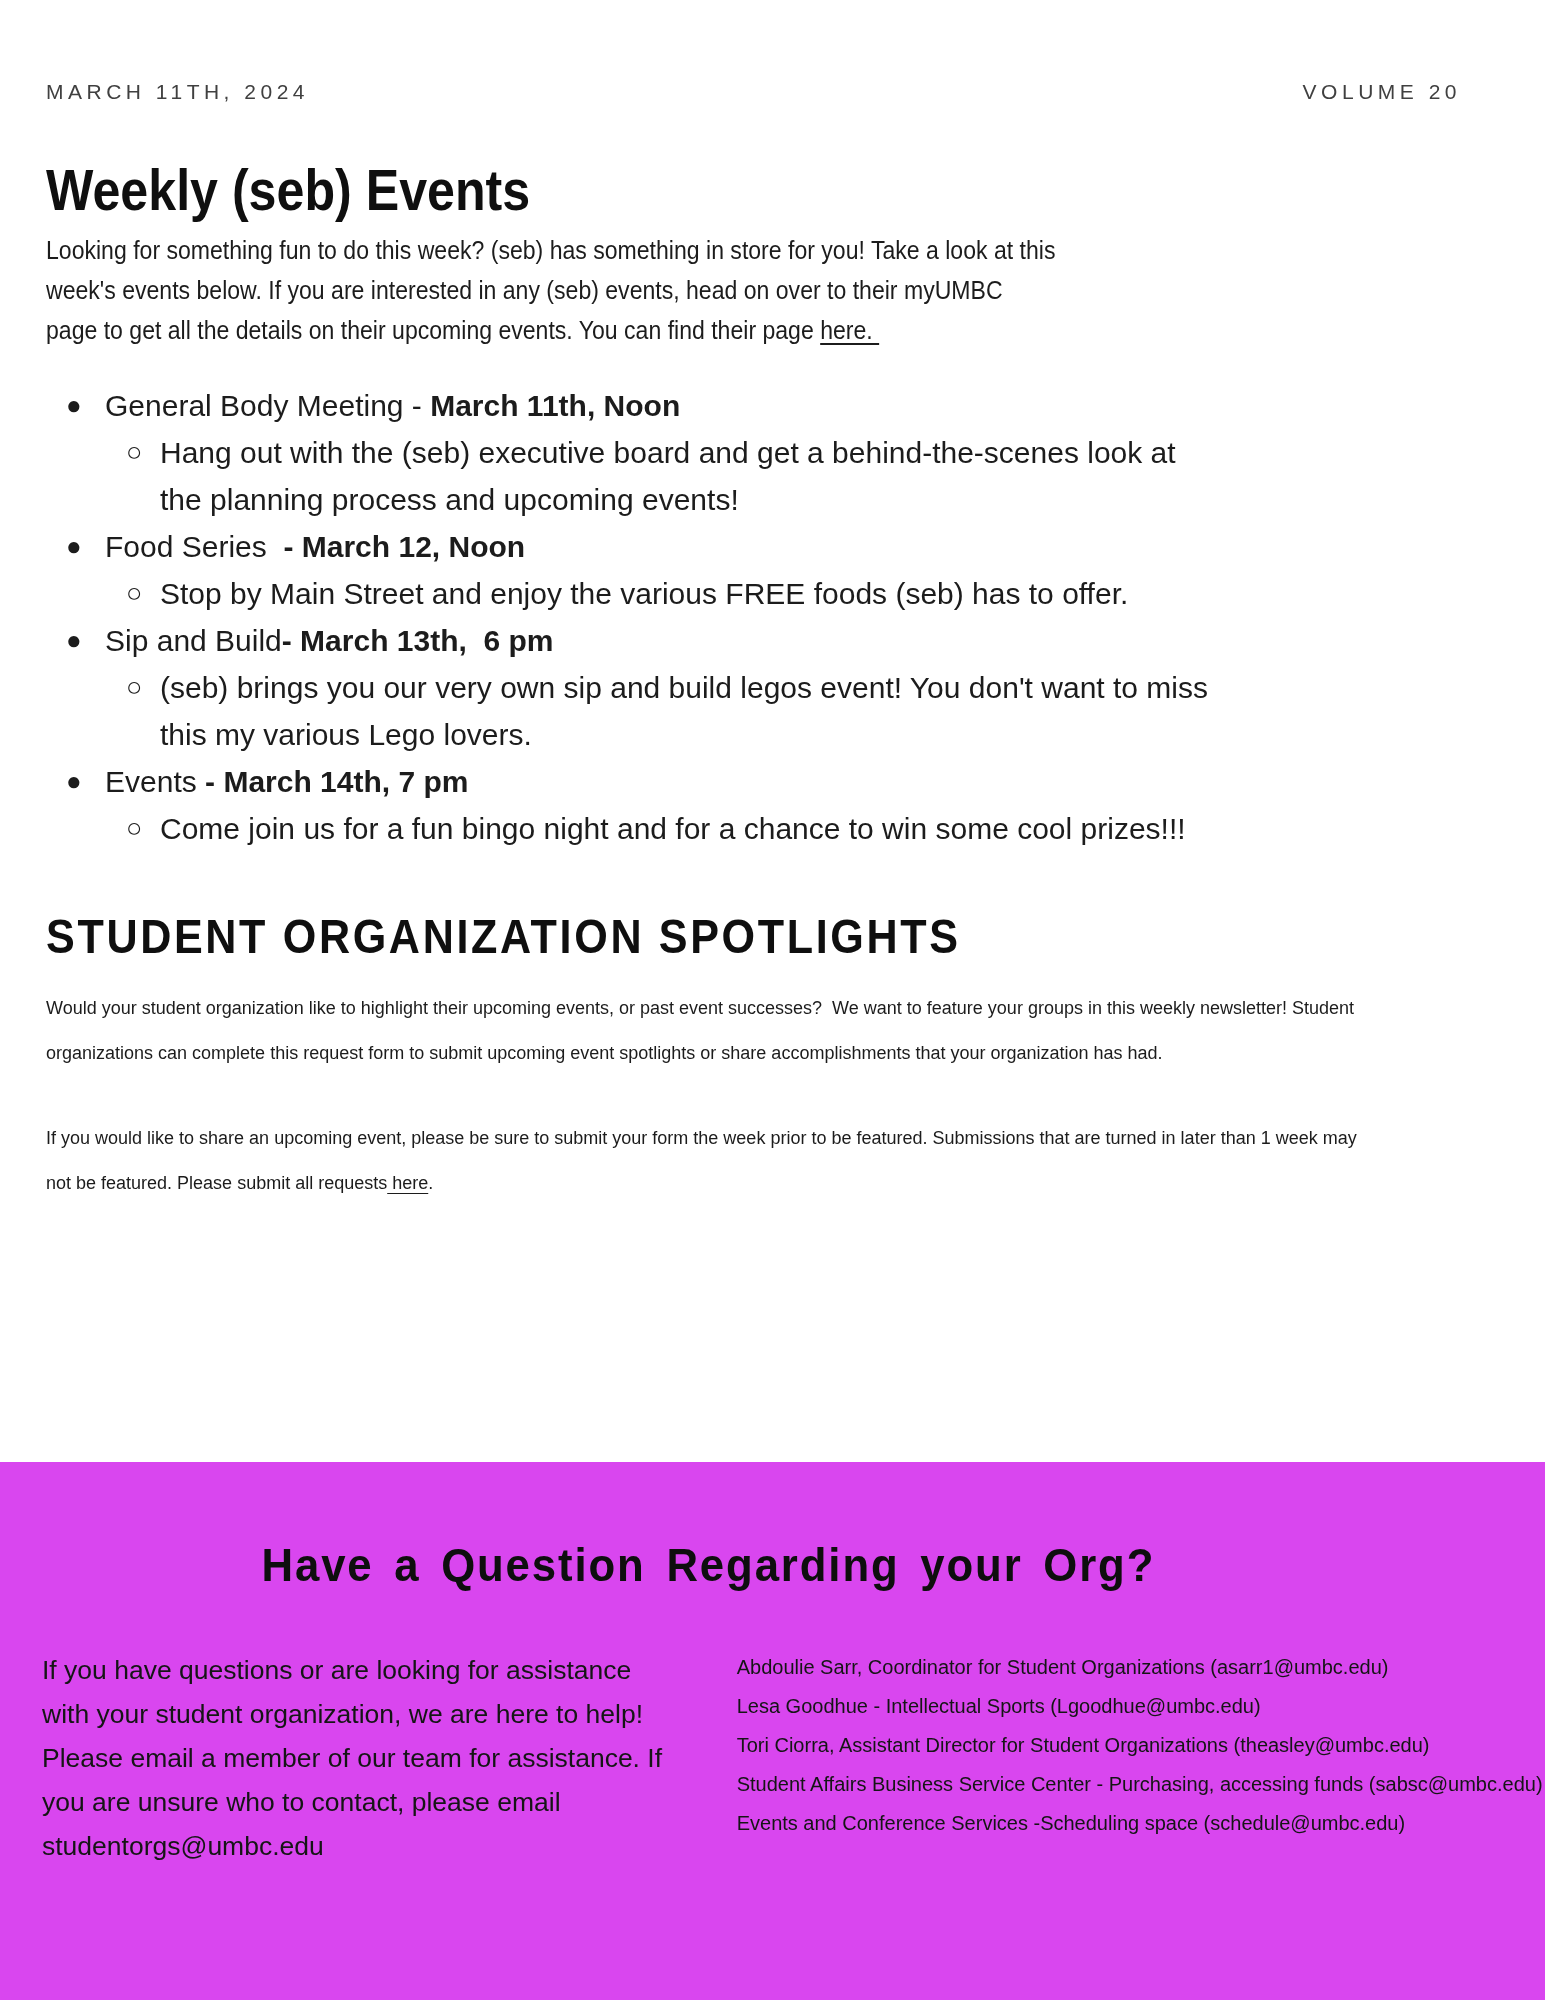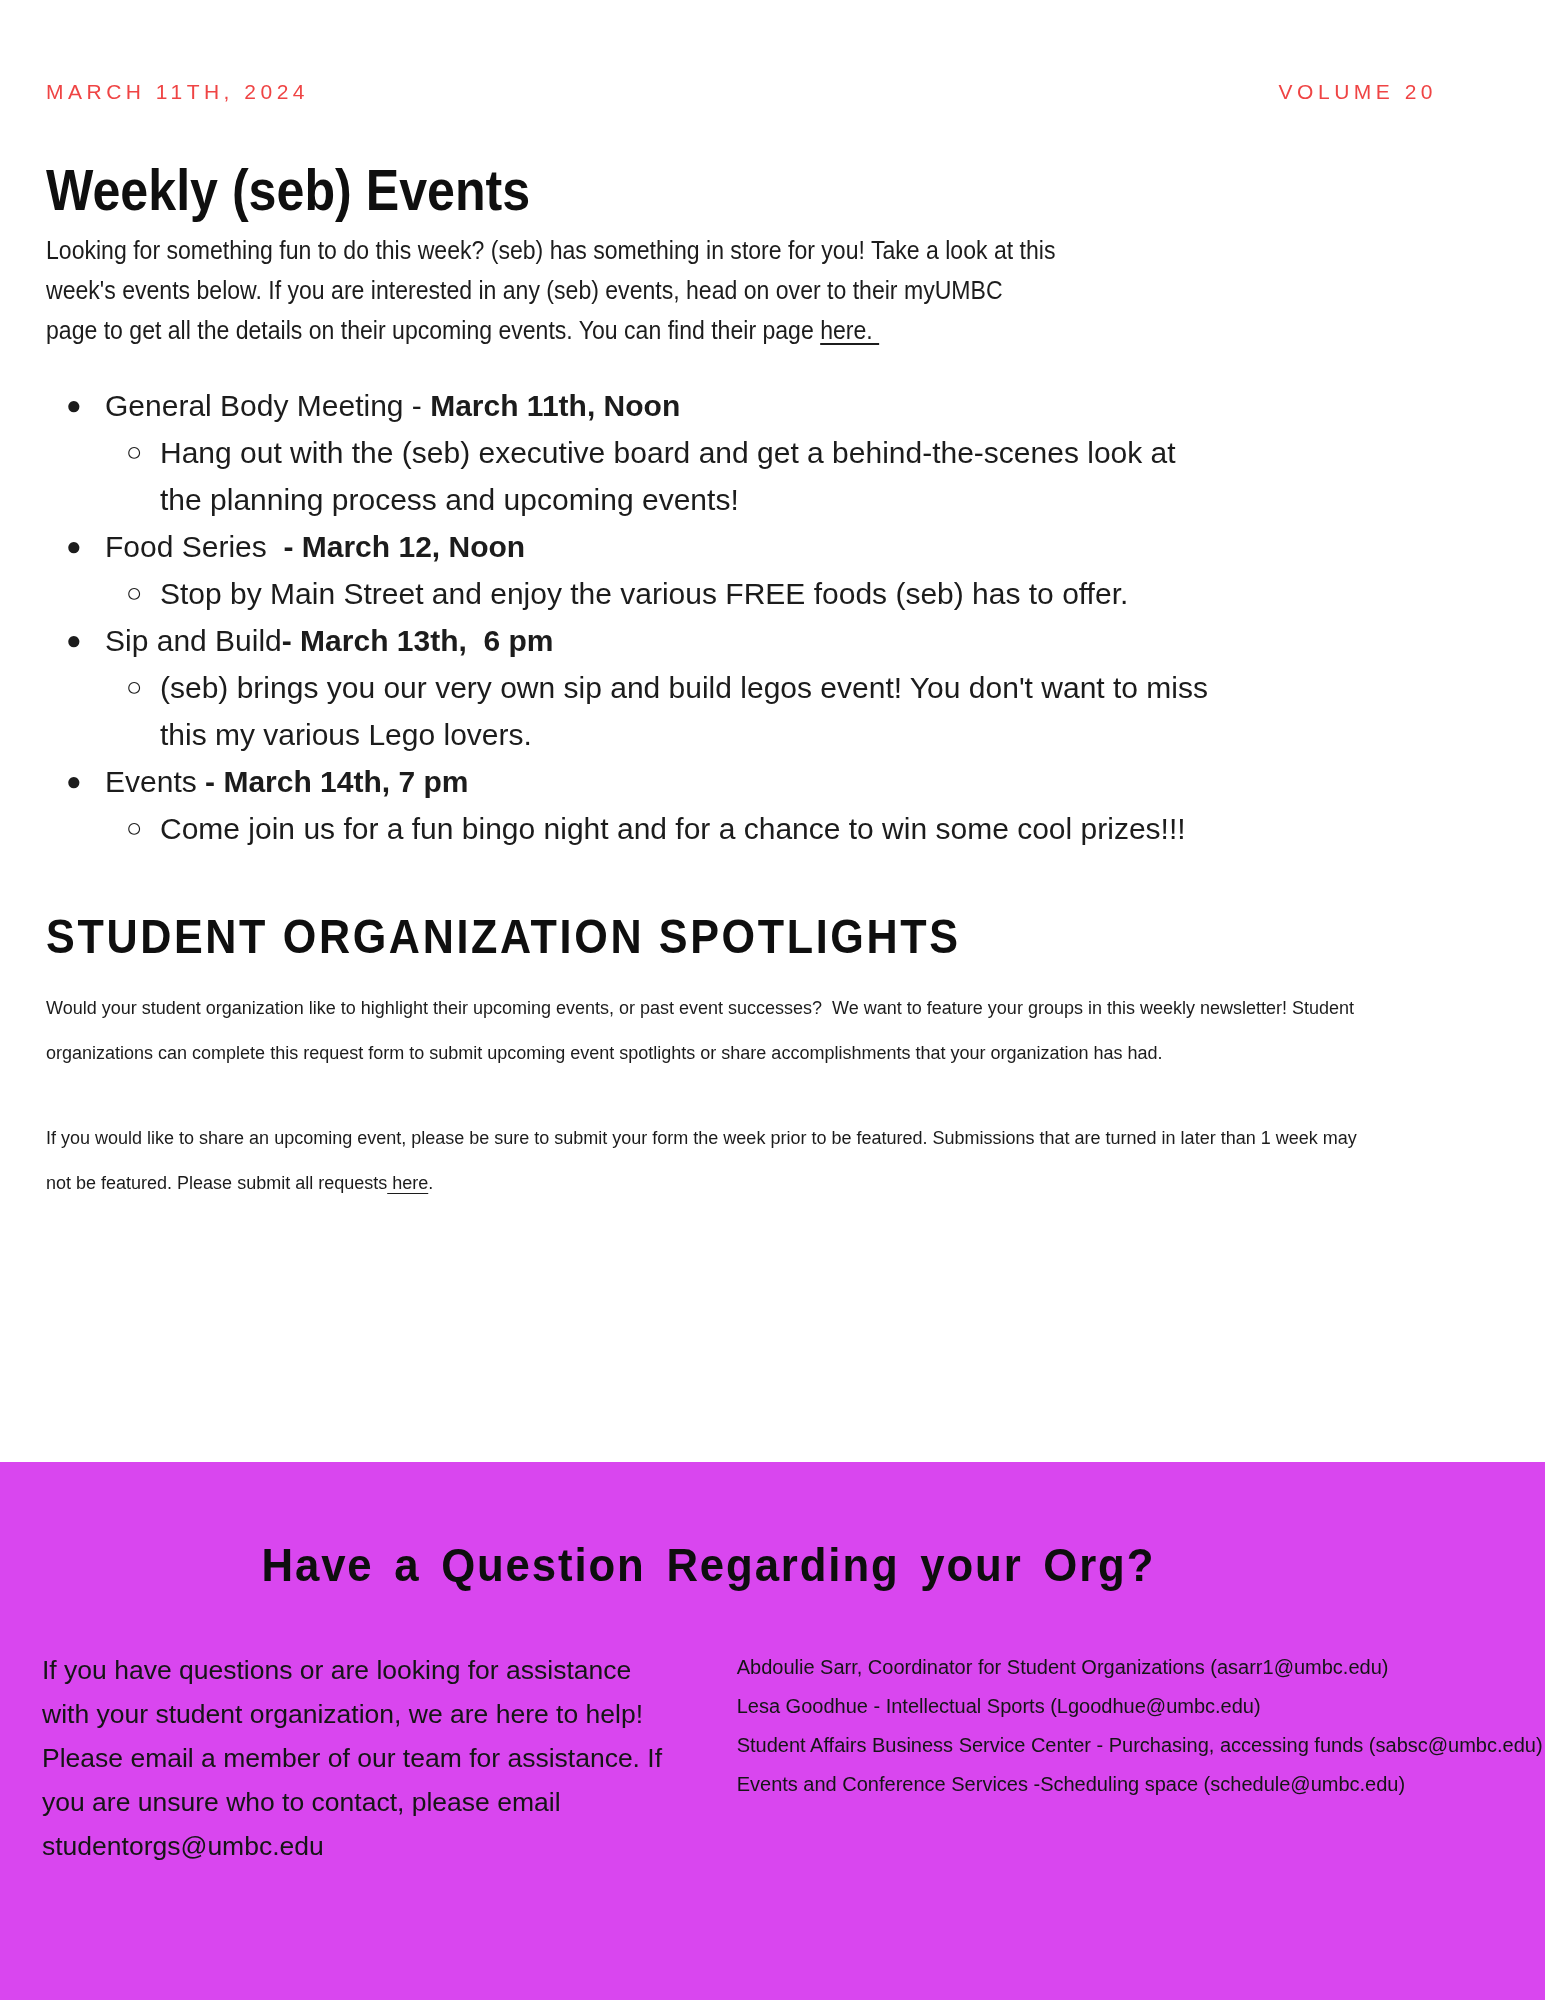--- a/index.html
+++ b/index.html
@@ -7,22 +7,22 @@
     position:relative;
     width:1545px;height:2000px;
     background:#ffffff;
     overflow:hidden;
     font-family:"Liberation Sans",sans-serif;
     color:#1c1c1c;
   }
   
   .topbar{
     display:flex;justify-content:space-between;align-items:flex-start;
-    padding:80px 108px 0 46px;
-    font-size:21px;letter-spacing:4.5px;color:#ef4444;
+    padding:80px 84px 0 46px;
+    font-size:21px;letter-spacing:4.5px;color:#404040;
   }
   
   .weekly-title{
     margin:54px 0 0 46px;
     font-size:57px;font-weight:bold;line-height:1.15;color:#0f0f0f;
     transform:scaleX(.88);transform-origin:left top;
     white-space:nowrap;
   }
   .intro{
     margin:6px 0 0 46px;
@@ -128,19 +128,20 @@
 
   <p class="spot-para second"><span>If you would like to share an upcoming event, please be sure to submit your form the week prior to be featured. Submissions that are turned in later than 1 week may not be featured. Please submit all requests</span><a href="#"> here</a><span>.</span></p>
 
   <div class="banner">
     <div class="banner-title">Have a Question Regarding your Org?</div>
     <div class="banner-cols">
       <div class="banner-left">If you have questions or are looking for assistance with your student organization, we are here to help! Please email a member of our team for assistance. If you are unsure who to contact, please email studentorgs@umbc.edu</div>
       <div class="banner-right">
         <div class="contact-line">Abdoulie Sarr, Coordinator for Student Organizations (asarr1@umbc.edu)</div>
         <div class="contact-line">Lesa Goodhue - Intellectual Sports (Lgoodhue@umbc.edu)</div>
+        <div class="contact-line">Tori Ciorra, Assistant Director for Student Organizations (theasley@umbc.edu)</div>
         <div class="contact-line">Student Affairs Business Service Center - Purchasing, accessing funds (sabsc@umbc.edu)</div>
         <div class="contact-line">Events and Conference Services -Scheduling space (schedule@umbc.edu)</div>
       </div>
     </div>
   </div>
 
 </div>
 
 </body></html>

